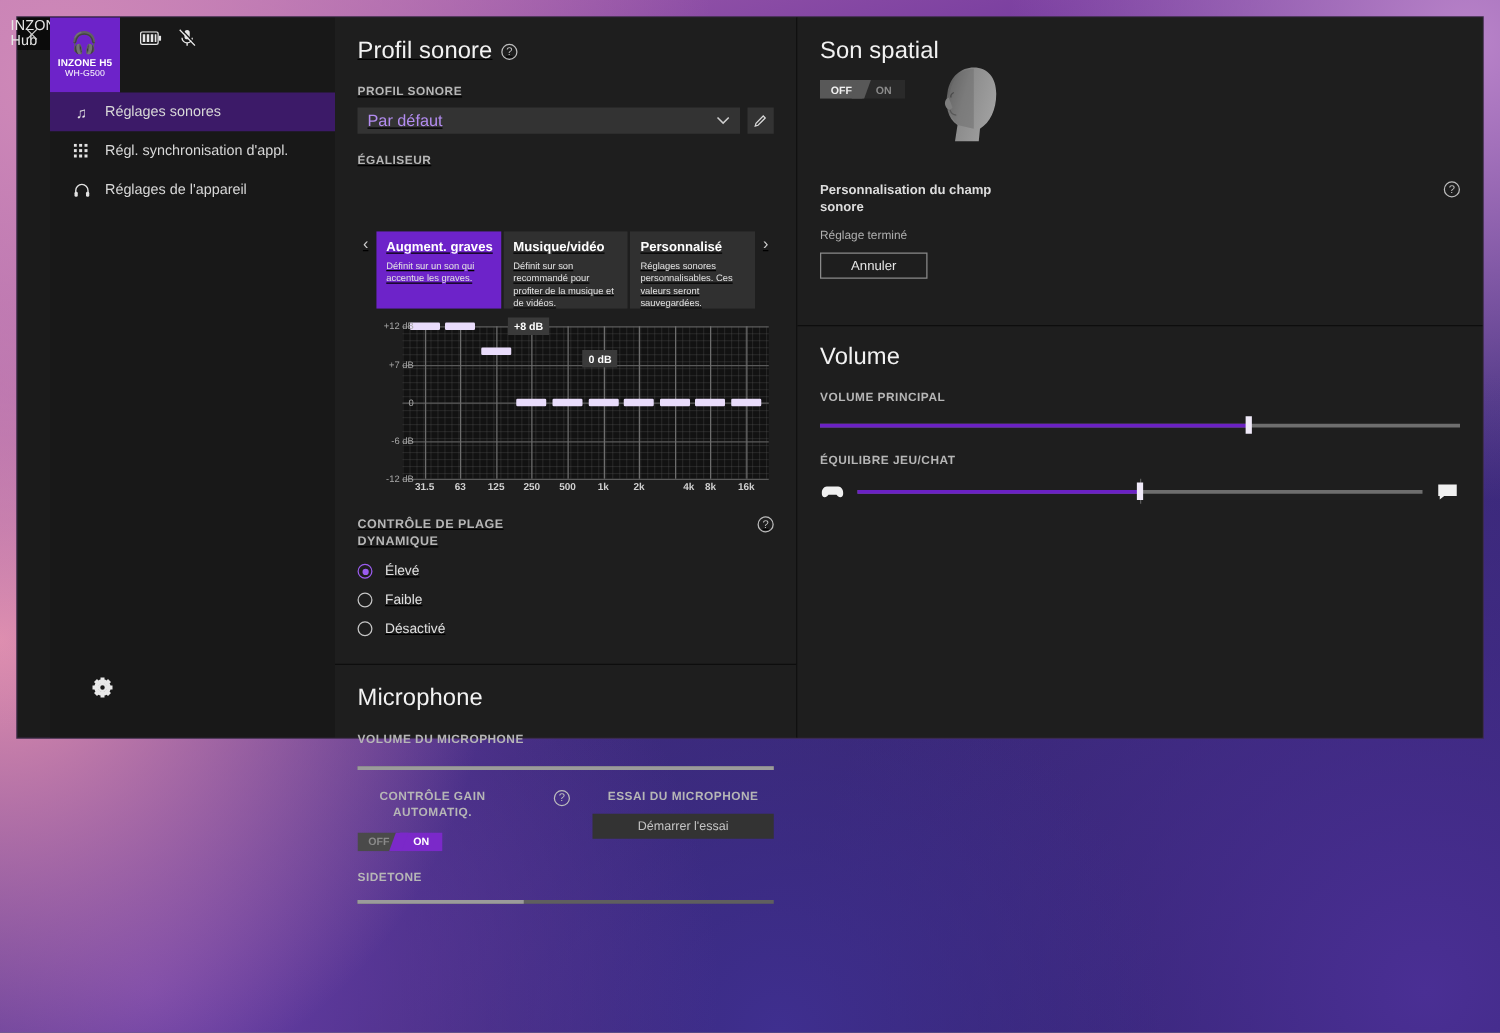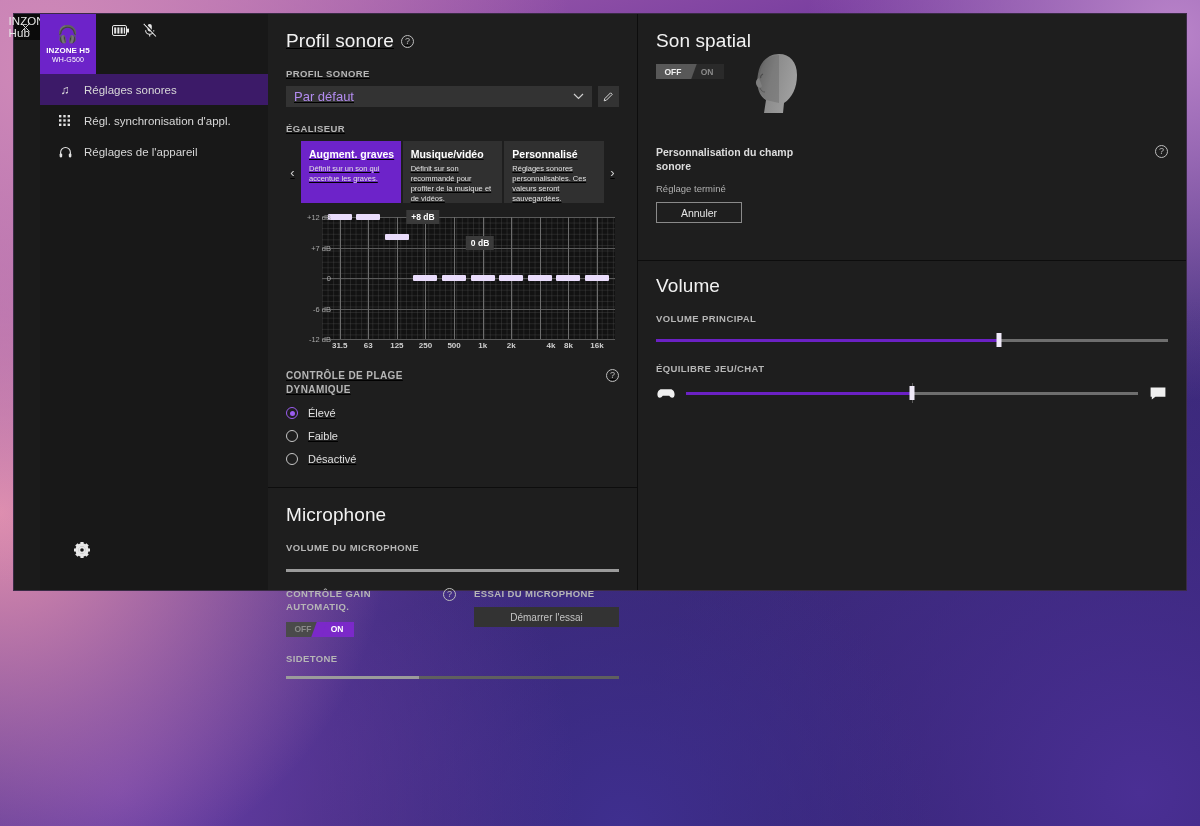--- a/index.html
+++ b/index.html
@@ -130,21 +130,21 @@
     width: 21px; height: 21px; background: #333333; color: #d8d8d8;
     display: flex; align-items: center; justify-content: center; font-size: 10px;
   }
 
   
   .carousel { display: flex; align-items: center; margin-top: 7px; gap: 2px; }
   .car-arrow {
     width: 13px; color: #cfcfcf; font-size: 13px; display: flex;
     align-items: center; justify-content: center; height: 62px;
   }
-  .cards { display: flex; gap: 2px; flex: 1; overflow: hidden; }
+  .cards { display: flex; gap: 2px; flex: 1; overflow: hidden; margin-top: 44px; }
   .card {
     flex: 1; height: 62px; background: #303030; padding: 7px 8px 0 8px;
     overflow: hidden;
   }
   .card.sel { background: #6d23c9; }
   .card .c-title {
     font-size: 10.5px; color: #fff; font-weight: bold; margin-bottom: 4px;
     white-space: nowrap;
   }
   .card .c-desc { font-size: 7.5px; color: #e2e2e2; line-height: 1.32; }
@@ -222,21 +222,21 @@
   .toggle.on .seg.off { background: #4a4a4a; color: #8a8a8a; }
   .toggle.on .seg.onn { background: #7b29c9; color: #ffffff; }
   .toggle.off .seg.off { background: #585858; color: #f0f0f0; }
   .toggle.off .seg.onn { background: #2a2a2a; color: #8a8a8a; }
   .toggle .knife {
     position: absolute; top: 0; bottom: 0; width: 10px;
     transform: skewX(-20deg);
   }
   .toggle.on .knife { left: 28px; background: #7b29c9; }
   .toggle.off .knife { left: 28px; background: #585858; }
-  .mic-grid { display: flex; margin-top: 16px; gap: 0; }
+  .mic-grid { display: flex; margin-top: 16px; gap: 0; text-align: center; }
   .mic-left { width: 188px; }
   .mic-right { flex: 1; }
   .agc-head { display: flex; align-items: flex-start; justify-content: space-between; padding-right: 18px; }
   .agc-head .t {
     font-size: 9.5px; color: #b6b6b6; font-weight: bold; letter-spacing: .4px;
     line-height: 1.35; max-width: 120px;
   }
   .btn-test {
     height: 20px; background: #333333; color: #c4c4c4; font-size: 10px;
     display: flex; align-items: center; justify-content: center; margin-top: 8px;

